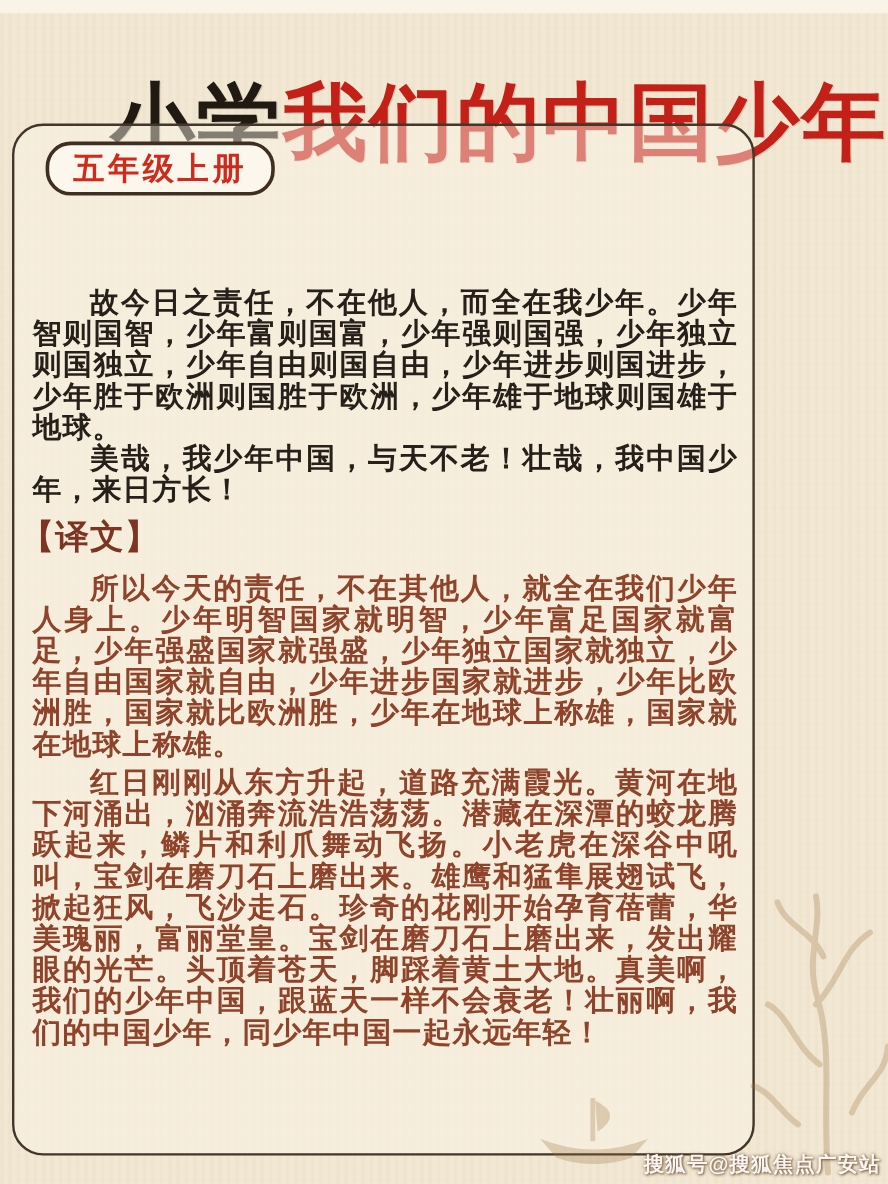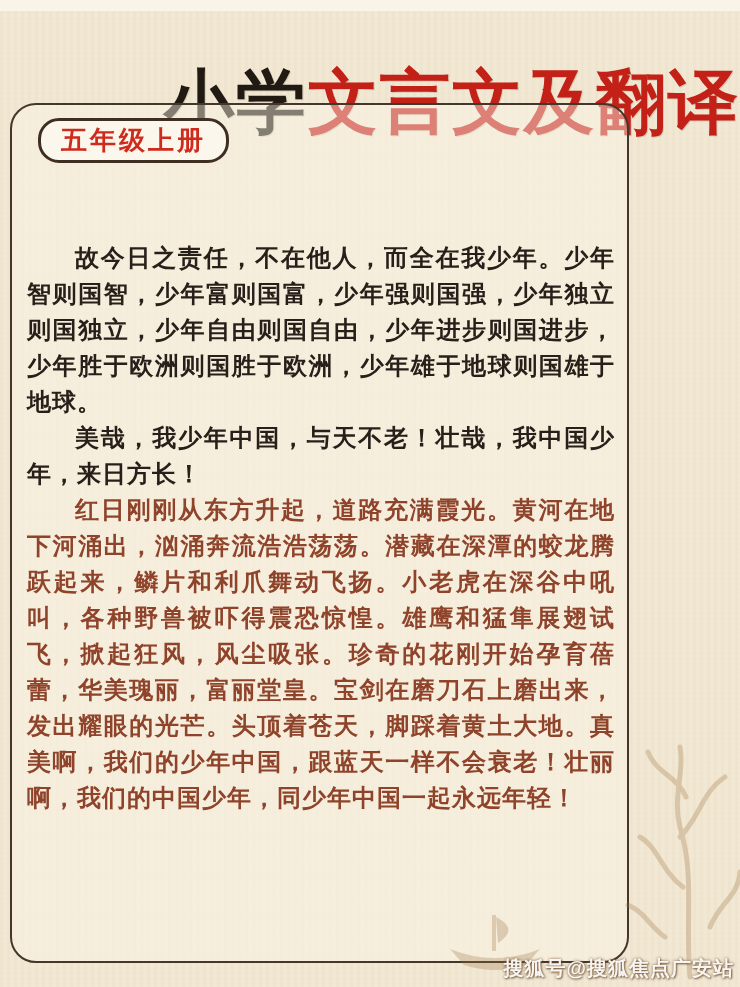--- a/index.html
+++ b/index.html
@@ -46,66 +46,68 @@
     border-radius:21px;
     padding:5px 28px;
     font-size:26px;font-weight:bold;letter-spacing:2px;
     white-space:nowrap;
   }
   .content{
     position:absolute;left:15px;right:12px;top:135px;
   }
   .content p{
     margin:0;
-    font-size:24px;line-height:36px;font-weight:bold;
+    font-size:24px;line-height:26px;font-weight:bold;
     letter-spacing:1px;
     text-align:justify;text-justify:inter-character;
     text-indent:2em;
   }
   p.original{color:var(--original-text,#27201a);}
   p.translation{color:var(--translation-text,#8e432a);}
   p.translation + p.translation{margin-top:6px;}
   .section-header{
     margin:10px 0 14px -10px;
     font-size:28px;line-height:32px;font-weight:900;letter-spacing:1px;
     color:var(--header-text,#7d3422);
   }
   .decor{
     position:absolute;right:0;bottom:0;width:300px;height:310px;
     opacity:.28;pointer-events:none;
   }
   .watermark{
     position:absolute;right:6px;bottom:5px;
-    font-size:20px;font-weight:bold;letter-spacing:1px;
+    font-size:17px;font-weight:bold;letter-spacing:1px;
     color:rgba(255,255,255,.93);
     text-shadow:0 0 3px rgba(120,85,50,.9),1px 1px 2px rgba(90,60,30,.7);
     white-space:nowrap;
   }
 </style>
 </head>
 <body>
 
 <div class="top-strip"></div>
 
 <h1 class="title">
   <span class="t-black">小学</span>
-    <span class="t-red">文言文及翻译</span>
+    <span class="t-red">我们的中国少年</span>
 </h1>
 
 <div class="frame">
 
   <div class="badge">五年级上册</div>
 
 
   <div class="content">
     <p class="original">故今日之责任，不在他人，而全在我少年。少年智则国智，少年富则国富，少年强则国强，少年独立则国独立，少年自由则国自由，少年进步则国进步，少年胜于欧洲则国胜于欧洲，少年雄于地球则国雄于地球。</p>
     <p class="original">美哉，我少年中国，与天不老！壮哉，我中国少年，来日方长！</p>
 
+    <div class="section-header">【译文】</div>
 
-    <p class="translation">红日刚刚从东方升起，道路充满霞光。黄河在地下河涌出，汹涌奔流浩浩荡荡。潜藏在深潭的蛟龙腾跃起来，鳞片和利爪舞动飞扬。小老虎在深谷中吼叫，各种野兽被吓得震恐惊惶。雄鹰和猛隼展翅试飞，掀起狂风，风尘吸张。珍奇的花刚开始孕育蓓蕾，华美瑰丽，富丽堂皇。宝剑在磨刀石上磨出来，发出耀眼的光芒。头顶着苍天，脚踩着黄土大地。真美啊，我们的少年中国，跟蓝天一样不会衰老！壮丽啊，我们的中国少年，同少年中国一起永远年轻！</p>
+    <p class="translation">所以今天的责任，不在其他人，就全在我们少年人身上。少年明智国家就明智，少年富足国家就富足，少年强盛国家就强盛，少年独立国家就独立，少年自由国家就自由，少年进步国家就进步，少年比欧洲胜，国家就比欧洲胜，少年在地球上称雄，国家就在地球上称雄。</p>
+    <p class="translation">红日刚刚从东方升起，道路充满霞光。黄河在地下河涌出，汹涌奔流浩浩荡荡。潜藏在深潭的蛟龙腾跃起来，鳞片和利爪舞动飞扬。小老虎在深谷中吼叫，宝剑在磨刀石上磨出来。雄鹰和猛隼展翅试飞，掀起狂风，飞沙走石。珍奇的花刚开始孕育蓓蕾，华美瑰丽，富丽堂皇。宝剑在磨刀石上磨出来，发出耀眼的光芒。头顶着苍天，脚踩着黄土大地。真美啊，我们的少年中国，跟蓝天一样不会衰老！壮丽啊，我们的中国少年，同少年中国一起永远年轻！</p>
   </div>
 
 </div>
 
 <svg class="decor" viewBox="0 0 300 310" xmlns="http://www.w3.org/2000/svg">
   <g stroke="#9c7240" fill="none" stroke-width="5" stroke-linecap="round">
     <path d="M250 300 C245 240 255 200 240 150 C232 120 245 95 240 70"></path>
     <path d="M240 160 C260 140 262 115 285 100"></path>
     <path d="M243 210 C222 195 218 170 200 160"></path>
     <path d="M246 120 C238 100 215 95 208 75"></path>

